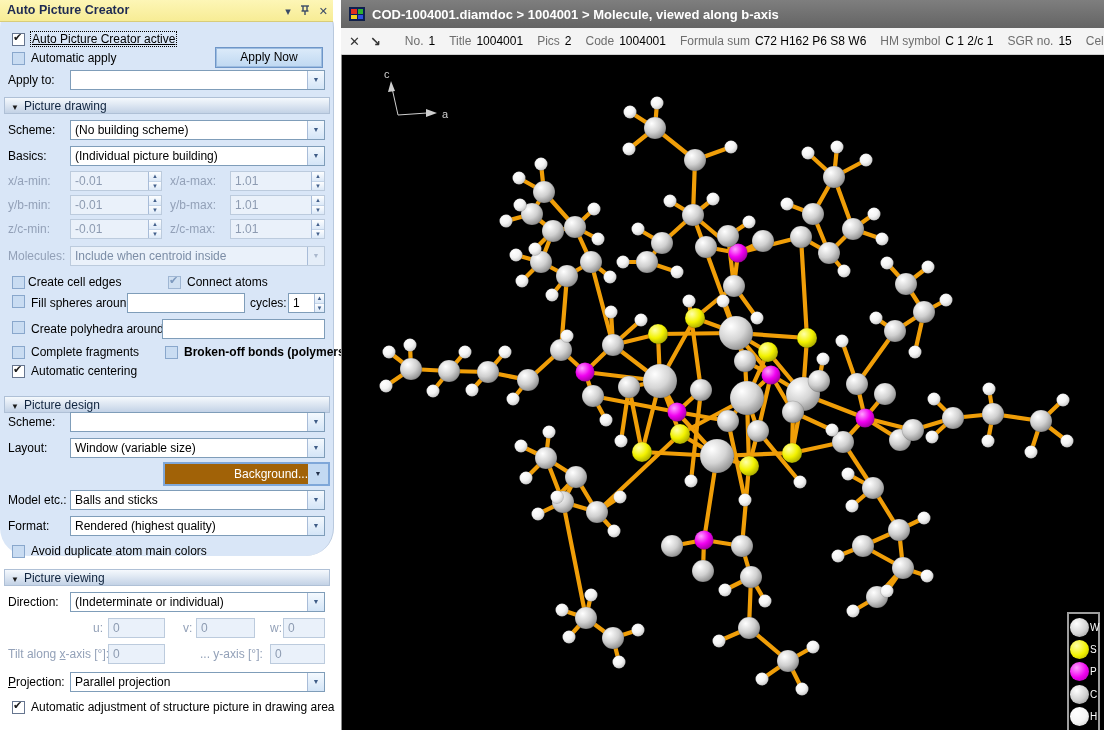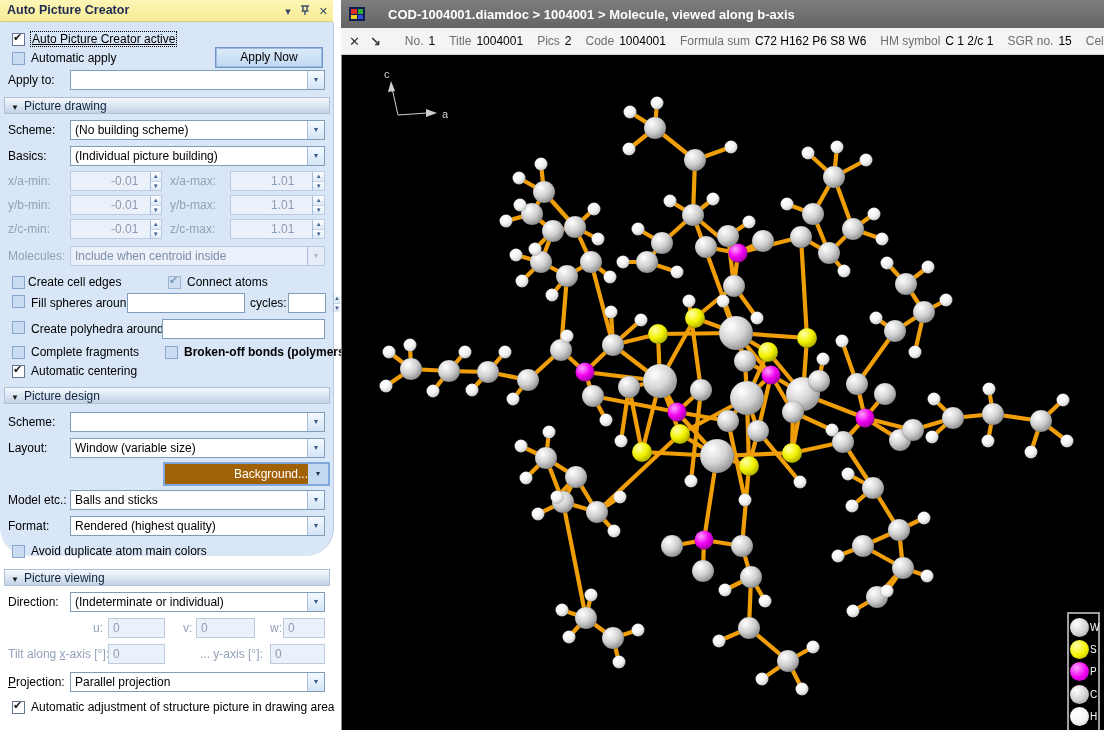--- a/index.html
+++ b/index.html
@@ -17,21 +17,21 @@
   .row { position:absolute; left:0; width:334px; height:20px; }
   .lbl { position:absolute; top:3px; color:#000; white-space:nowrap; }
   .lbl.dis { color:#93A1B8; }
   .combo { position:absolute; height:20px; background:#fff; border:1px solid #7F9DB9; display:flex; }
   .combo .val { flex:1; padding:2px 4px; white-space:nowrap; overflow:hidden; color:#000; }
   .combo .btn { width:17px; background:linear-gradient(#F4F9FE,#D4E5F7); border-left:1px solid #A8BCD8;
     color:#3F5C86; font-size:7px; text-align:center; line-height:18px; }
   .combo.dis { background:#EAF1FA; border-color:#BCCBDD; }
   .combo.dis .val { color:#7C8DA6; }
   .combo.dis .btn { background:#E4EDF8; color:#A9B7CC; }
-  .spin { position:absolute; height:20px; background:#fff; border:1px solid #7F9DB9; display:flex;padding-left:36px; }
+  .spin { position:absolute; height:20px; background:#fff; border:1px solid #7F9DB9; display:flex; }
   .spin input, .combo input { border:0; outline:0; background:transparent; width:100%; font:inherit; padding:2px 4px; }
   .spin .arrows { width:15px; border-left:1px solid #A8BCD8; display:flex; flex-direction:column; }
   .spin .arrows span { flex:1; font-size:6px; line-height:8px; text-align:center; color:#44618C;
     background:linear-gradient(#FDFEFF,#DCE9F8); }
   .spin .arrows span + span { border-top:1px solid #C4D4E8; }
   .spin.dis { background:#EAF1FA; border-color:#BCCBDD; }
   .spin.dis input { color:#8D9BB1; }
   .txt { position:absolute; height:20px; background:#fff; border:1px solid #7F9DB9; }
   .txt input { border:0; outline:0; width:100%; height:100%; font:inherit; padding:2px 4px; background:transparent; }
   .cb { position:absolute; width:13px; height:13px; top:2px; background:#C9DCF2; border:1px solid #89A7CC; }
@@ -50,21 +50,21 @@
     text-align:center; line-height:19px; color:#000; }
   .bg-btn-wrap { position:absolute; left:163px; top:0; width:167px; height:24px; border:2px solid #7FA7D9; background:#C3D9F2; display:flex; }
   .bg-btn { flex:1; background:#a16207; color:#fff; text-align:right; line-height:20px; }
   .bg-btn-arrow { width:20px; text-align:center; font-size:7px; line-height:20px; color:#22304A; }
   .u { text-decoration:underline; }
 
   
   .viewer { position:absolute; left:341px; top:0; width:763px; height:730px; }
   .viewer-titlebar { position:absolute; left:0; top:0; width:100%; height:28px;
     background:linear-gradient(#7E7E7E,#646464); color:#fff; font-weight:bold; font-size:13px;
-    display:flex; align-items:center; padding-left:8px; gap:23px; }
+    display:flex; align-items:center; padding-left:8px; gap:7px; }
   .doc-icon { width:16px; height:14px; border:1px solid #10204A; background:#0A1C5C;
     display:grid; grid-template-columns:1fr 1fr; grid-template-rows:1fr 1fr; padding:1px; gap:1px; }
   .doc-icon i:nth-child(1){background:#E03020;} .doc-icon i:nth-child(2){background:#30B030;}
   .doc-icon i:nth-child(3){background:#F0D020;} .doc-icon i:nth-child(4){background:#3050E0;}
   .viewer-toolbar { position:absolute; left:0; top:28px; width:100%; height:27px; background:#F4F4F4;
     border-bottom:1px solid #CFCFCF; display:flex; align-items:center; padding-left:8px; white-space:nowrap; overflow:hidden; }
   .tool-ic { color:#333; font-weight:bold; margin-right:10px; font-size:13px; }
   .tb-field { margin-left:14px; }
   .tb-label { color:#6E6E6E; margin-right:5px; }
   .tb-value { color:#000; }
@@ -241,21 +241,21 @@
     <span class="cb" style="left:165px;"></span>
     <span class="cb-label" style="left:184px;font-weight:bold;">Broken-off bonds (polymers)</span>
   </div>
   <div class="row" style="top:363px;">
     <span class="cb checked" style="left:12px;">
         <span class="mark">✔</span>
       </span>
     <span class="cb-label" style="left:31px;">Automatic centering</span>
   </div>
 
-  <div class="section-hdr" style="top:387px;">
+  <div class="section-hdr" style="top:396px;">
     <span class="tri">▼</span><span>Picture design</span>
   </div>
 
   <div class="row" style="top:412px;">
     <span class="lbl" style="left:8px;">Scheme:</span>
     <div class="combo" style="left:70px; width:255px;">
       <span class="val"></span>
         <span class="btn">▼</span>
     </div>
   </div>

